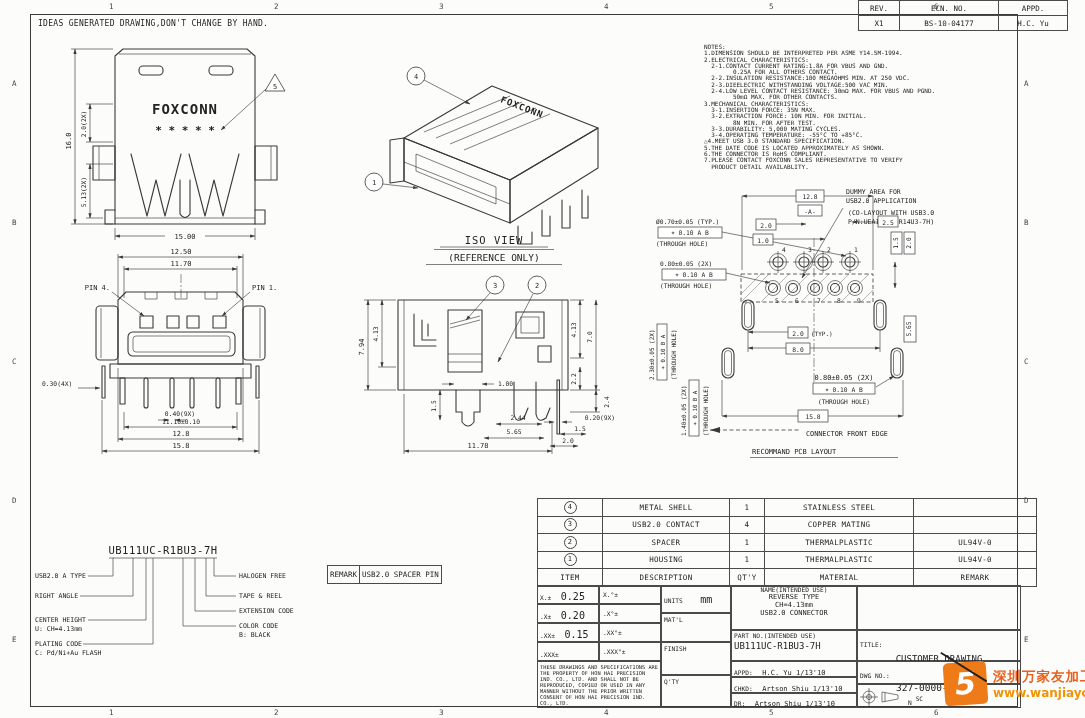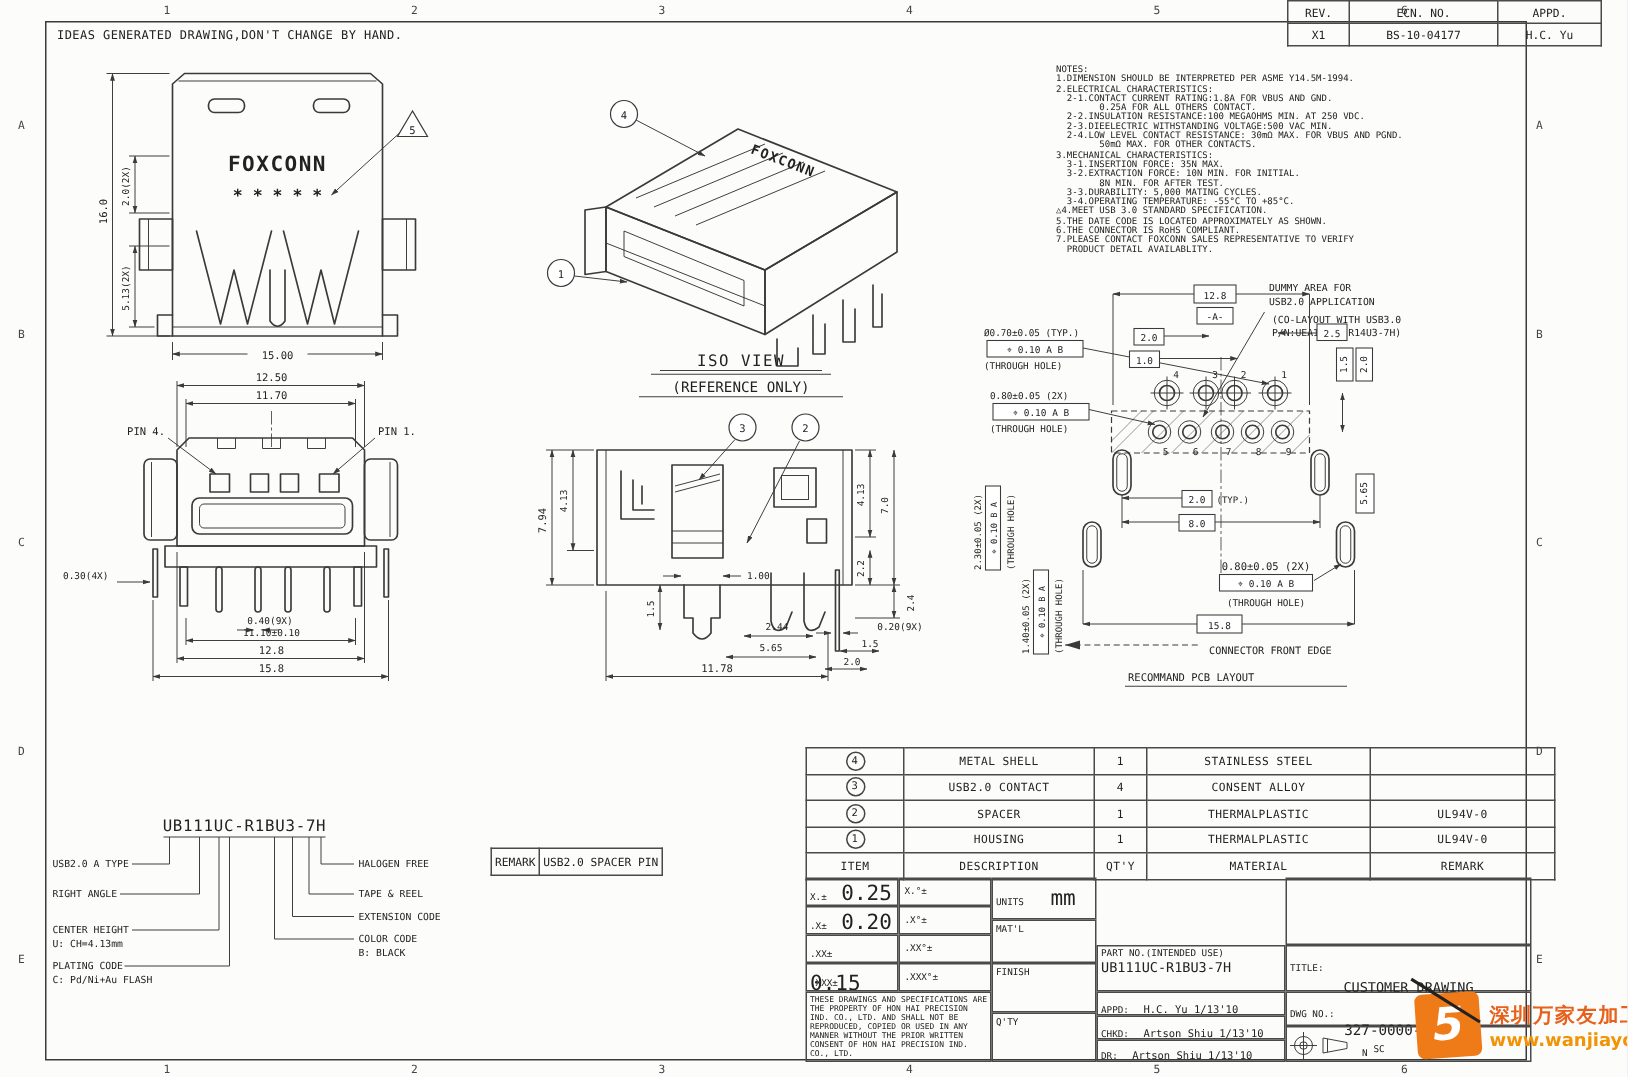--- a/index.html
+++ b/index.html
@@ -30,21 +30,21 @@
   .cl{stroke:#3a3a3a;fill:none;stroke-width:.55;stroke-dasharray:9 2 2 2}
   .dt{font-size:7px;text-anchor:middle}
   .dts{font-size:6.3px;text-anchor:middle}
   .dtl{font-size:6.5px;text-anchor:start}
   .bx{fill:#fff;stroke:#3a3a3a;stroke-width:.7}
   .bal{fill:#fff;stroke:#3a3a3a;stroke-width:.8}
   
   .tblock{position:absolute;left:537px;top:585px;width:484px;height:123px}
   .tc{position:absolute;box-sizing:border-box;border:.8px solid #4a4a4a;background:transparent}
   .lab{font-size:6.2px}
-  .val{font-size:14px}
+  .val{font-size:10px}
   .propnote{font-size:5.3px;line-height:6px;padding:2px;text-align:left}
   
   .wm{position:absolute;left:944px;top:662px;display:flex;align-items:center;z-index:5}
   .wmlogo{width:43px;height:43px;background:#ef7b18;border-radius:5px;transform:rotate(-4deg);
           display:flex;align-items:center;justify-content:center;position:relative}
   .wmlogo span{color:#fff;font-size:30px;font-weight:bold;font-style:italic;
                font-family:"DejaVu Sans",sans-serif}
   .needle{position:absolute;width:54px;height:1.6px;background:#222;transform:rotate(36deg);
           left:-6px;top:4px}
   .wmtext{margin-left:6px;font-family:"DejaVu Sans",sans-serif}
@@ -476,21 +476,21 @@
       <td style="width:60px"><span class="circ">4</span></td>
       <td style="width:122px">METAL SHELL</td>
       <td style="width:30px">1</td>
       <td style="width:144px">STAINLESS STEEL</td>
       <td style="width:118px"></td>
     </tr>
     <tr>
       <td><span class="circ">3</span></td>
       <td>USB2.0 CONTACT</td>
       <td>4</td>
-      <td>CONSENT ALLOY</td>
+      <td>COPPER MATING</td>
       <td></td>
     </tr>
     <tr>
       <td><span class="circ">2</span></td>
       <td>SPACER</td>
       <td>1</td>
       <td>THERMALPLASTIC</td>
       <td>UL94V-0</td>
     </tr>
     <tr>
@@ -535,20 +535,26 @@
     <div class="tc propnote" style="left:0;top:76px;width:124px;height:47px">THESE DRAWINGS AND SPECIFICATIONS ARE THE PROPERTY OF HON HAI PRECISION IND. CO., LTD. AND SHALL NOT BE REPRODUCED, COPIED OR USED IN ANY MANNER WITHOUT THE PRIOR WRITTEN CONSENT OF HON HAI PRECISION IND. CO., LTD.</div>
 
     <div class="tc" style="left:124px;top:0;width:70px;height:28px;padding:2px">
       <span class="lab">UNITS</span>
       <span class="val" style="margin-left:8px">mm</span>
     </div>
     <div class="tc lab" style="left:124px;top:28px;width:70px;height:29px;padding:2px">MAT'L</div>
     <div class="tc lab" style="left:124px;top:57px;width:70px;height:33px;padding:2px">FINISH</div>
     <div class="tc lab" style="left:124px;top:90px;width:70px;height:33px;padding:2px">Q'TY</div>
 
+    <div class="tc" style="left:194px;top:0;width:126px;height:45px;text-align:center">
+      <div class="lab">NAME(INTENDED USE)</div>
+      <div style="font-size:7px">REVERSE TYPE</div>
+      <div style="font-size:7px">CH=4.13mm</div>
+      <div style="font-size:7px">USB2.0 CONNECTOR</div>
+    </div>
     <div class="tc" style="left:194px;top:45px;width:126px;height:31px;padding:1px 2px">
       <div class="lab">PART NO.(INTENDED USE)</div>
       <div style="font-size:9px;margin-top:2px">UB111UC-R1BU3-7H</div>
     </div>
     <div class="tc" style="left:194px;top:76px;width:126px;height:16px;line-height:15px;padding-left:2px">
       <span class="lab">APPD:</span>
       <span style="font-size:7px">H.C. Yu 1/13'10</span>
     </div>
     <div class="tc" style="left:194px;top:92px;width:126px;height:16px;line-height:15px;padding-left:2px">
       <span class="lab">CHKD:</span>

